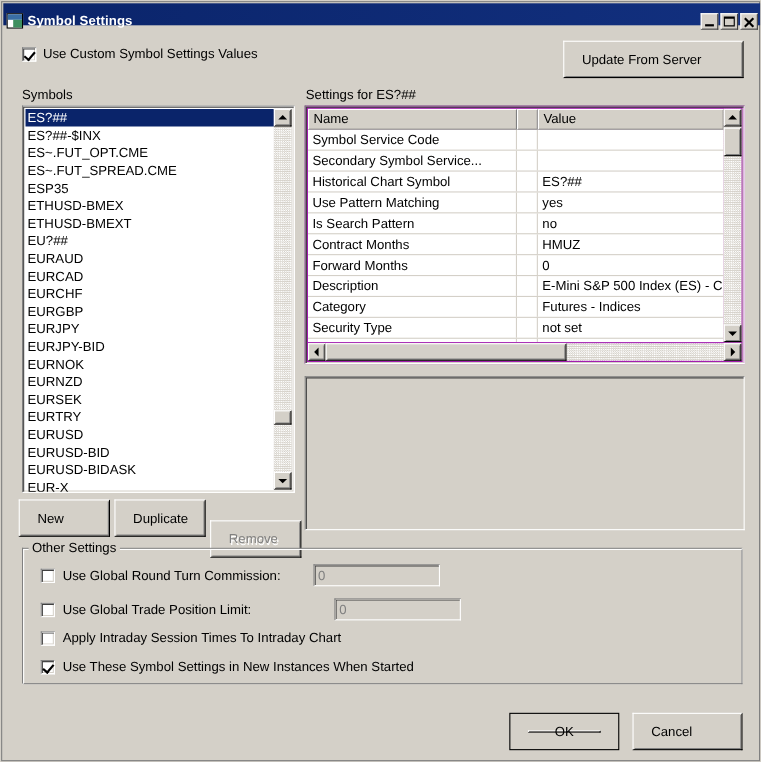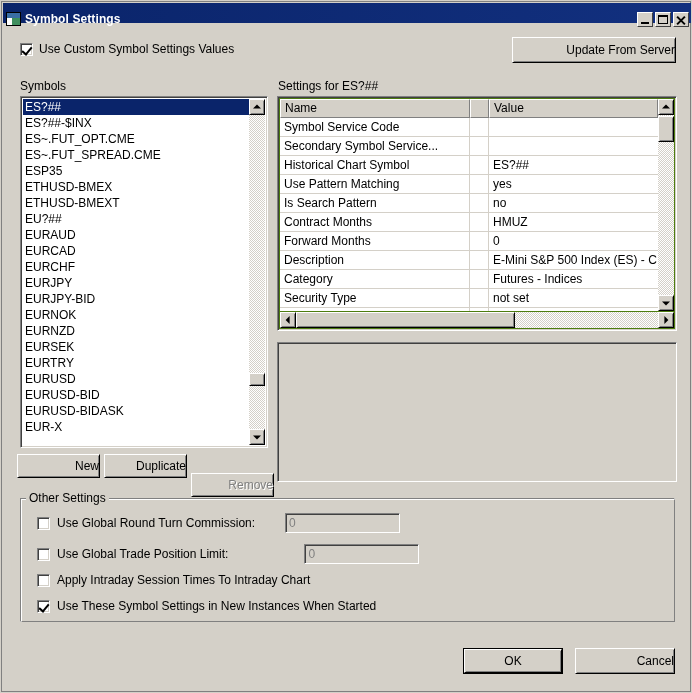--- a/index.html
+++ b/index.html
@@ -149,24 +149,24 @@
     border: 1px solid;
     border-color: #ffffff #000000 #000000 #ffffff;
     box-shadow: inset 1px 1px 0 #d4d0c8, inset -1px -1px 0 #808080;
     box-sizing: border-box;
     font-family: "Liberation Sans", sans-serif;
     font-size: 12px;
     color: #000000;
     text-align: center;
     display: flex;
     align-items: center;
-    justify-content: flex-end;
+    justify-content: flex-start;
     cursor: default;
     user-select: none;
-    padding: 0;
+    padding: 16px;
   }
   .btn.disabled {
     color: #808080;
     text-shadow: 1px 1px 0 #ffffff;
     margin-top: 19px;
   }
   .btn.default {
     border: 1px solid #000000;
     box-shadow: none;
   }
@@ -297,21 +297,21 @@
   }
   #list-buttons .btn {
     width: 83px; height: 24px;
   }
 
   
   #settings-table {
     position: absolute;
     left: 276px; top: 95px;
     width: 400px; height: 235px;
-    background: #4d7c0f;
+    background: #a21caf;
     border: 1px solid;
     border-color: #808080 #ffffff #ffffff #808080;
     box-shadow: inset 1px 1px 0 #404040, inset -1px -1px 0 #d4d0c8;
     box-sizing: border-box;
     overflow: hidden;
   }
   .tbl-head {
     position: absolute;
     left: 2px; top: 2px;
     right: 18px;
@@ -476,20 +476,21 @@
         <div class="list-item">ES?##-$INX</div>
         <div class="list-item">ES~.FUT_OPT.CME</div>
         <div class="list-item">ES~.FUT_SPREAD.CME</div>
         <div class="list-item">ESP35</div>
         <div class="list-item">ETHUSD-BMEX</div>
         <div class="list-item">ETHUSD-BMEXT</div>
         <div class="list-item">EU?##</div>
         <div class="list-item">EURAUD</div>
         <div class="list-item">EURCAD</div>
         <div class="list-item">EURCHF</div>
+        <div class="list-item">EURGBP</div>
         <div class="list-item">EURJPY</div>
         <div class="list-item">EURJPY-BID</div>
         <div class="list-item">EURNOK</div>
         <div class="list-item">EURNZD</div>
         <div class="list-item">EURSEK</div>
         <div class="list-item">EURTRY</div>
         <div class="list-item">EURUSD</div>
         <div class="list-item">EURUSD-BID</div>
         <div class="list-item">EURUSD-BIDASK</div>
         <div class="list-item">EUR-X</div>

